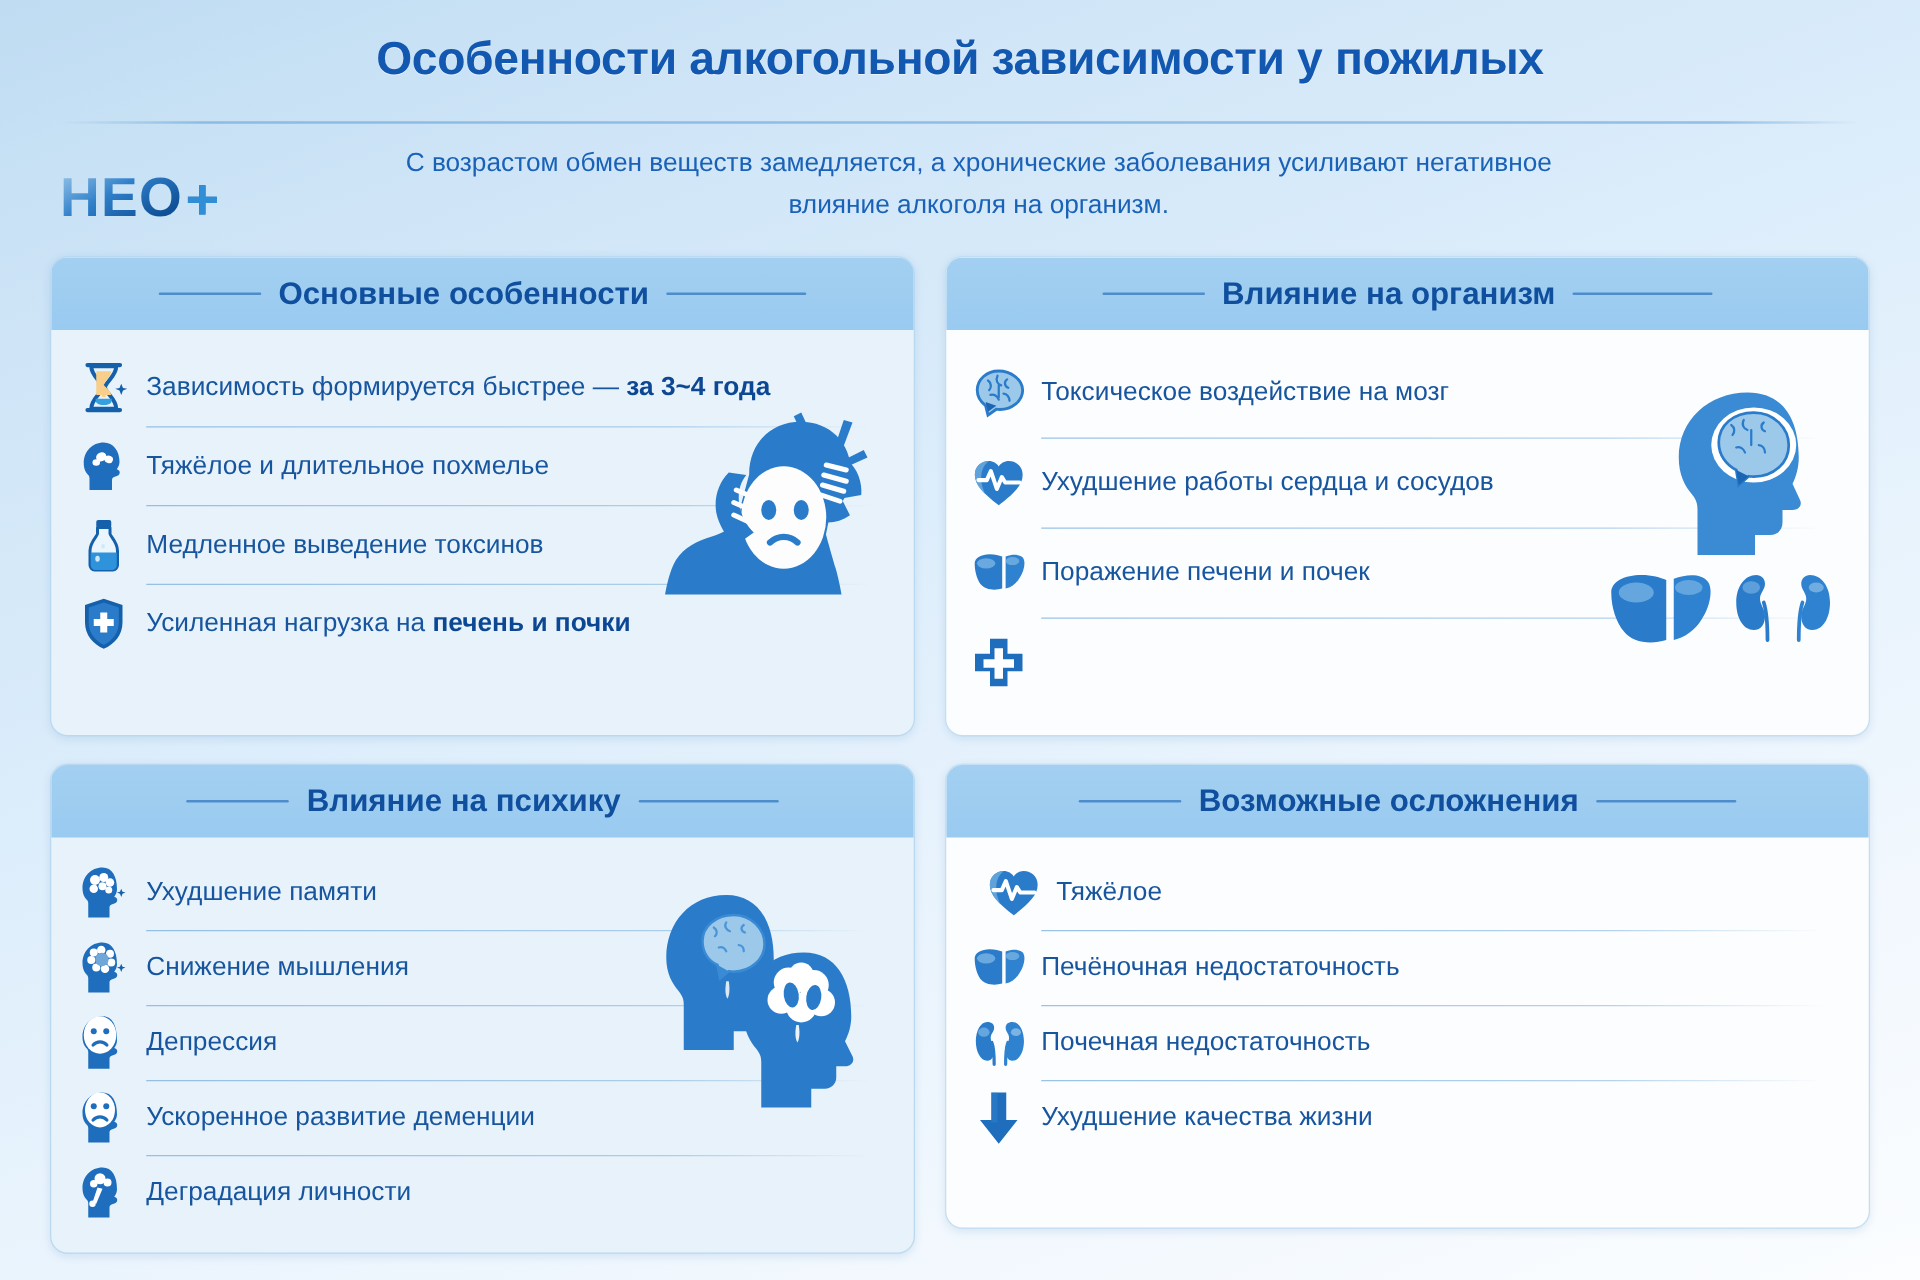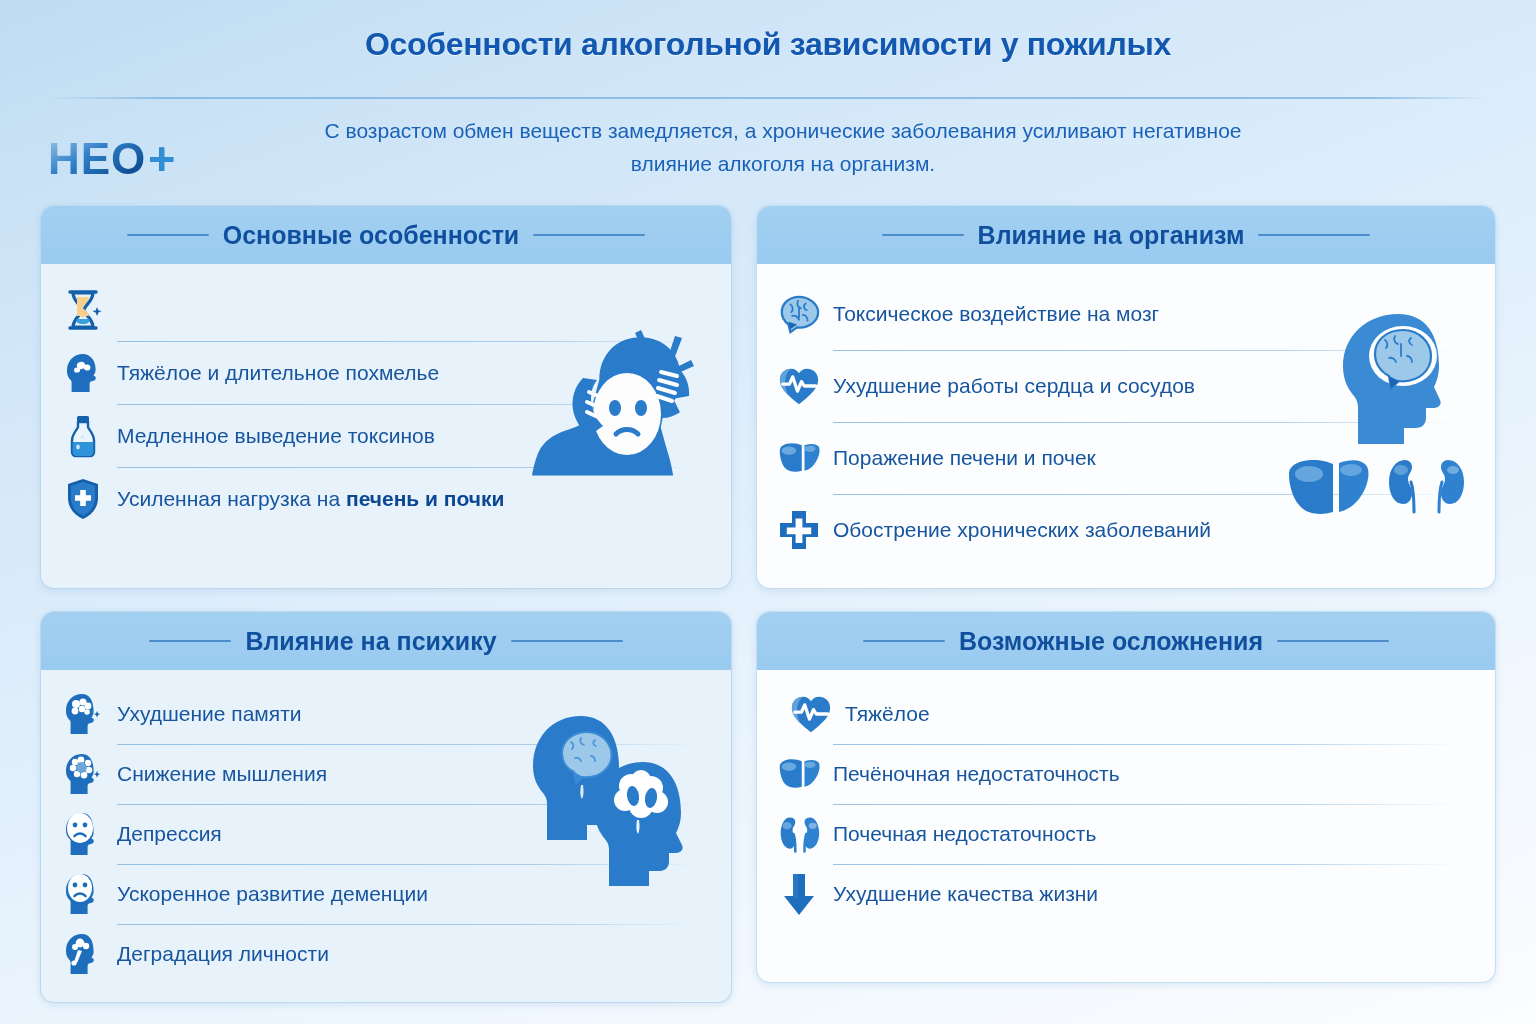--- a/index.html
+++ b/index.html
@@ -8,21 +8,21 @@
     width:1536px;height:1024px;overflow:hidden;
     font-family:"Liberation Sans","DejaVu Sans",sans-serif;
     background:linear-gradient(160deg,#bfdcf2 0%,#cfe5f7 18%,#dcedfb 42%,#eaf4fd 65%,#f4f9fe 85%,#fbfdff 100%);
     position:relative;
   }
 
   
   .hdr{position:absolute;left:0;top:0;width:1536px;}
   .title{
     text-align:center;margin:0;padding-top:26px;
-    font-size:32px;font-weight:700;letter-spacing:-0.3px;
+    font-size:37px;font-weight:700;letter-spacing:-0.3px;
     color:#1257b0;
     text-shadow:0 1px 0 rgba(255,255,255,.55);
   }
   .rule{
     position:absolute;left:48px;top:97px;width:1440px;height:2px;
     background:linear-gradient(to right,rgba(110,170,220,0),rgba(120,175,222,.75) 8%,rgba(120,175,222,.75) 92%,rgba(110,170,220,0));
   }
   .subtitle{
     position:absolute;left:283px;top:115px;width:1000px;
     text-align:center;font-size:21px;line-height:1.55;color:#1a62b8;font-weight:400;
@@ -120,20 +120,21 @@
           <svg width="38" height="42" viewBox="0 0 38 42">
             <path d="M6 3h26M6 39h26" stroke="#1560ab" stroke-width="3.4" stroke-linecap="round"></path>
             <path d="M9 4h20c0 8-9 13-9 17s9 9 9 17H9c0-8 9-13 9-17S9 12 9 4z" fill="none" stroke="#1560ab" stroke-width="3.2" stroke-linejoin="round"></path>
             <path d="M12.5 8h13c-.4 5-6.5 9-6.5 10.5S25.1 23 25.5 28H12.5z" fill="#f6cf8c" opacity="0"></path>
             <path d="M13 8h12c-.5 5-6 9-6 10.5S24.5 23 25 27H13z" fill="#f7cf8a"></path>
             <path d="M12.6 30h12.8c.3 3-1 5-6.4 5s-6.7-2-6.4-5z" fill="#35a0e0"></path>
             <path d="M19 19.5l-1.6 9h3.2z" fill="#f7cf8a"></path>
             <path d="M33 18l1.4 3.4L37.8 22l-3.4 1.4L33 27l-1.4-3.6L28.2 22l3.4-.6z" fill="#1560ab"></path>
           </svg>
         </span>
+        <span class="lbl"><span>Зависимость формируется быстрее — </span><b>за 3~4 года</b></span>
       </div>
 
       <div class="row">
         <span class="rowline"></span>
         <span class="ico">
           <svg width="42" height="44" viewBox="0 0 42 44">
             <path d="M21 3C11.6 3 5 10.4 5 19.4c0 5 1.6 7.4 3.4 9.3.9 1 1.2 1.6 1.2 3.1V41h18V33c0-1.6.7-2.3 2.2-2.7 2.6-.7 4-1.5 4-3.4 0-1.3-1-2-2.4-2.5 1.3-1.7 2.2-3.7 2.2-6C33.6 10 28.7 3 21 3z" fill="#1f6dbd"></path>
             <ellipse cx="19" cy="14.5" rx="4.2" ry="3.6" fill="#fff" transform="rotate(-20 19 14.5)"></ellipse>
             <ellipse cx="25" cy="16.5" rx="3.4" ry="3" fill="#fff" transform="rotate(15 25 16.5)"></ellipse>
             <ellipse cx="15" cy="19" rx="3" ry="2.6" fill="#fff"></ellipse>
@@ -242,21 +243,20 @@
       </div>
 
       <div class="row">
         <span class="rowline"></span>
         <span class="ico">
           <svg width="44" height="44" viewBox="0 0 44 44">
             <path d="M15 3h14v12h12v14H29v12H15V29H3V15h12z" fill="#1f6dbd"></path>
             <path d="M18.6 10.6h6.8v8.8h8.8v6.8h-8.8v8.8h-6.8v-8.8H9.8v-6.8h8.8z" fill="#fff"></path>
           </svg>
         </span>
-        <span class="lbl">Обострение хронических заболеваний</span>
       </div>
 
       <div class="illus" style="right:22px;top:44px;">
         <svg width="150" height="150" viewBox="0 0 150 150">
           <path d="M75 6C44 6 20 28 20 58c0 14 5 23 11 30 3 4 4 7 4 12v36h46v-16h12c6 0 10-4 10-10v-10h8c5 0 8-4 6-8l-6-13c3-6 5-13 5-21C116 28 104 6 75 6z" fill="#3a8ad4"></path>
           <ellipse cx="80" cy="48" rx="34" ry="30" fill="#fff"></ellipse>
           <path d="M80 22c-16 0-28 10-28 24 0 10 6 18 14 22l2 12 8-7c1.4.2 3 .3 4 .3 16 0 28-11 28-25S96 22 80 22z" fill="#9cc8ea" stroke="#2a7ccb" stroke-width="2.2"></path>
           <path d="M66 68l2 12 8-7z" fill="#1b65b4"></path>
           <g stroke="#2a7ccb" stroke-width="1.8" fill="none" stroke-linecap="round">
             <path d="M62 32c3 2 3 6 1 8M72 28c-2 4 0 7 3 8M88 30c-3 2-2 6 1 7M66 50c3-1 6 1 7 4M84 48c3 0 5 3 5 6M78 36v12"></path>

